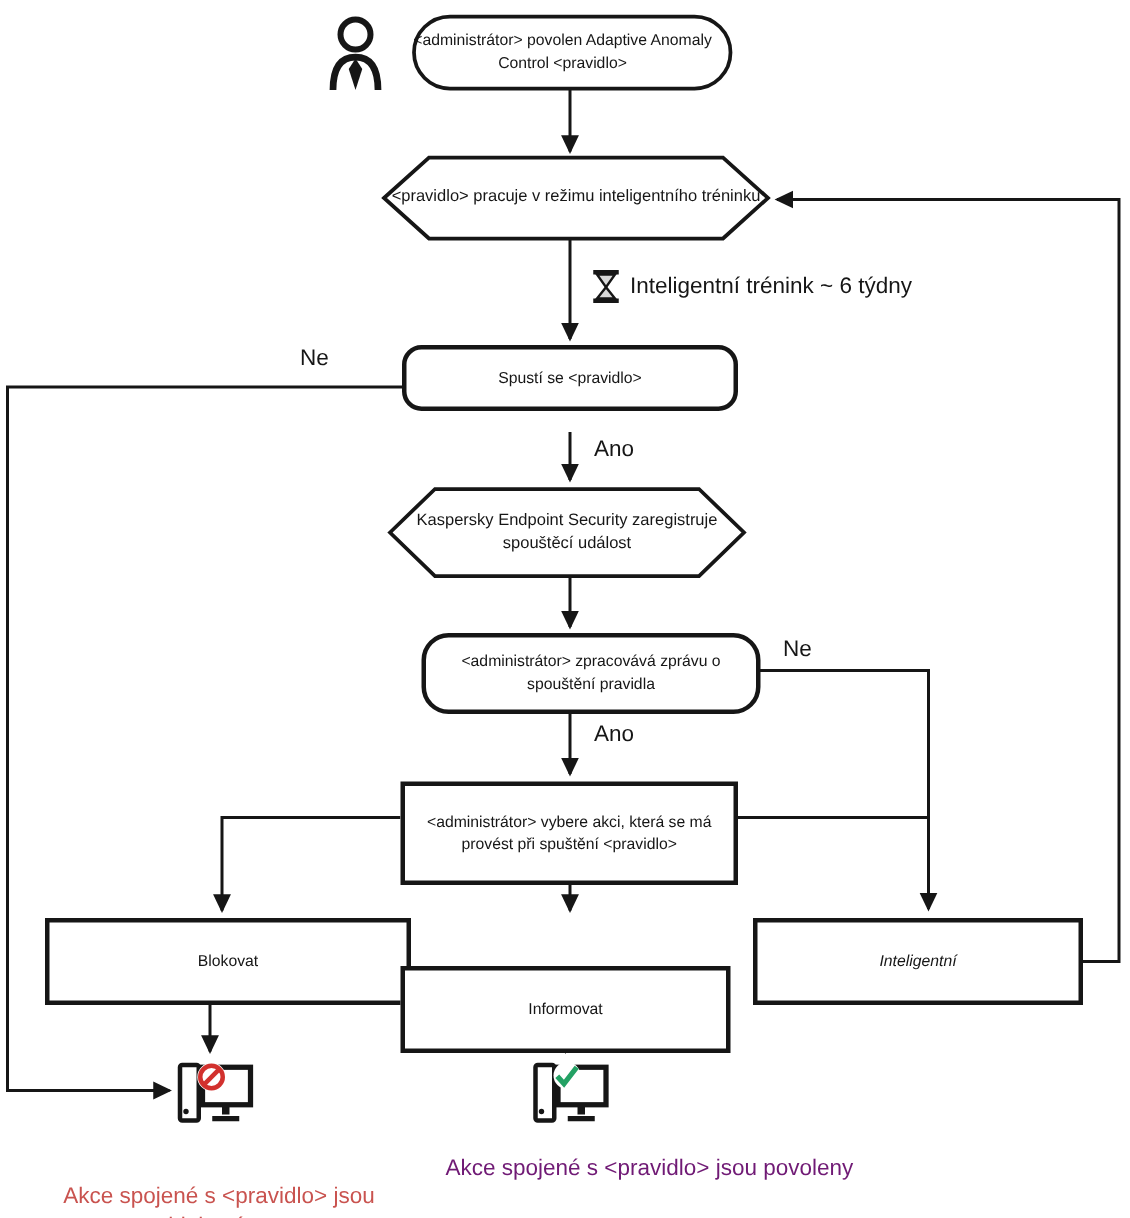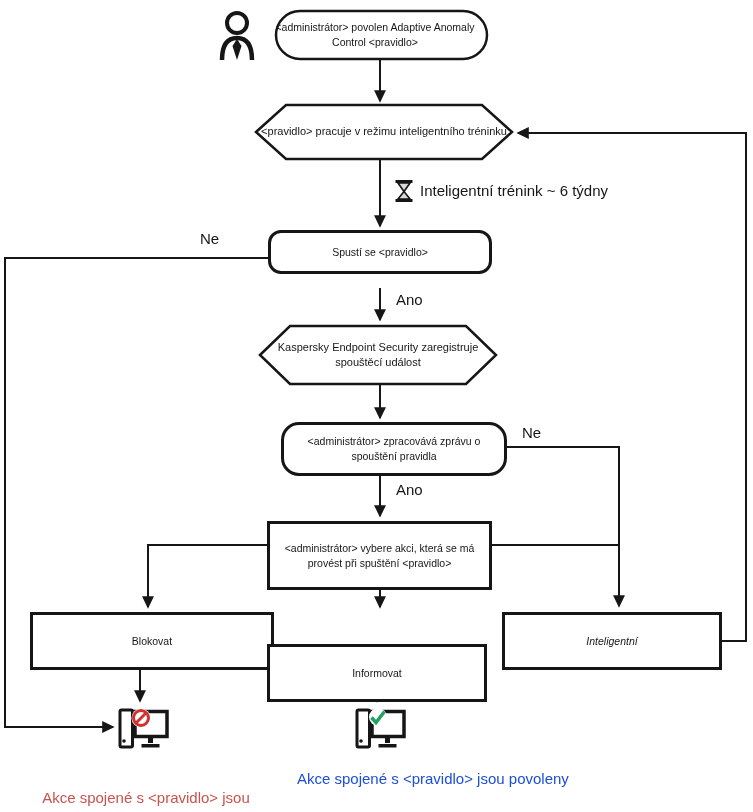--- a/index.html
+++ b/index.html
@@ -22,21 +22,21 @@
     font-size:10.5px;line-height:1.4;
   }
   .hexlabel{
     position:absolute;z-index:3;display:flex;align-items:center;justify-content:center;
     text-align:center;font-size:11px;line-height:1.4;
   }
   .edge-label{position:absolute;z-index:3;font-size:15px;color:#161616;}
   .free-label{position:absolute;z-index:3;font-size:15px;color:#161616;white-space:nowrap;}
   .result-label{position:absolute;z-index:3;font-size:15px;text-align:center;line-height:1.35;}
   .result-blocked{color:#c9534f;margin-top:28px;}
-  .result-allowed{color:#1d4ed8;white-space:nowrap;}
+  .result-allowed{color:#701a75;white-space:nowrap;}
 </style>
 </head>
 <body>
 
 <div id="stage">
 
   <svg id="connectors" width="753" height="812" viewBox="0 0 753 812">
     <defs>
       <marker id="ah" viewBox="0 0 12 12" refX="10" refY="6" markerWidth="13" markerHeight="13" markerUnits="userSpaceOnUse" orient="auto">
         <path d="M0,0.5 L11.5,6 L0,11.5 Z" fill="#161616"></path>

